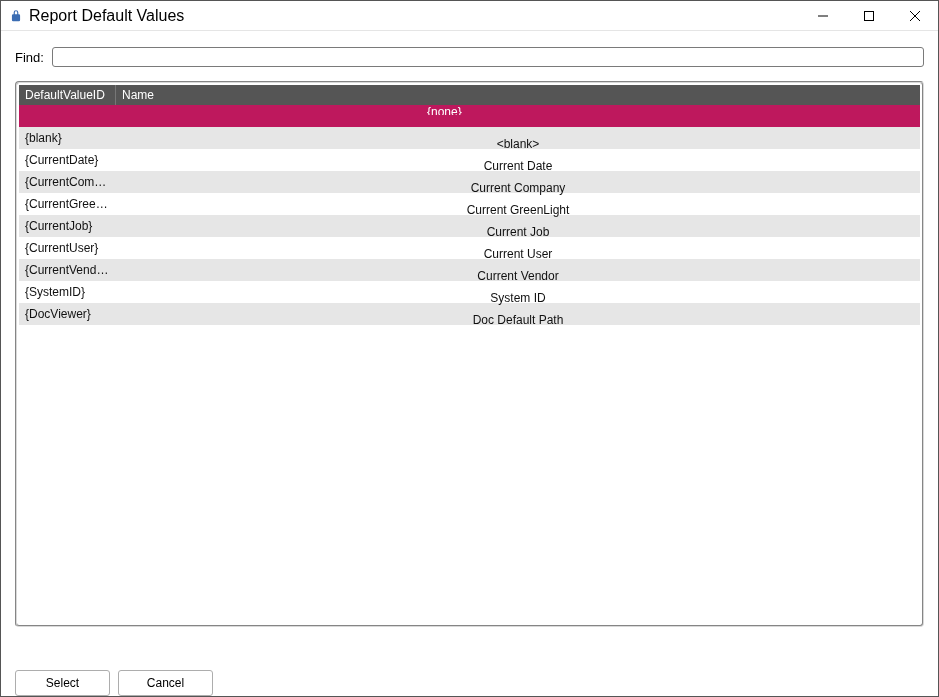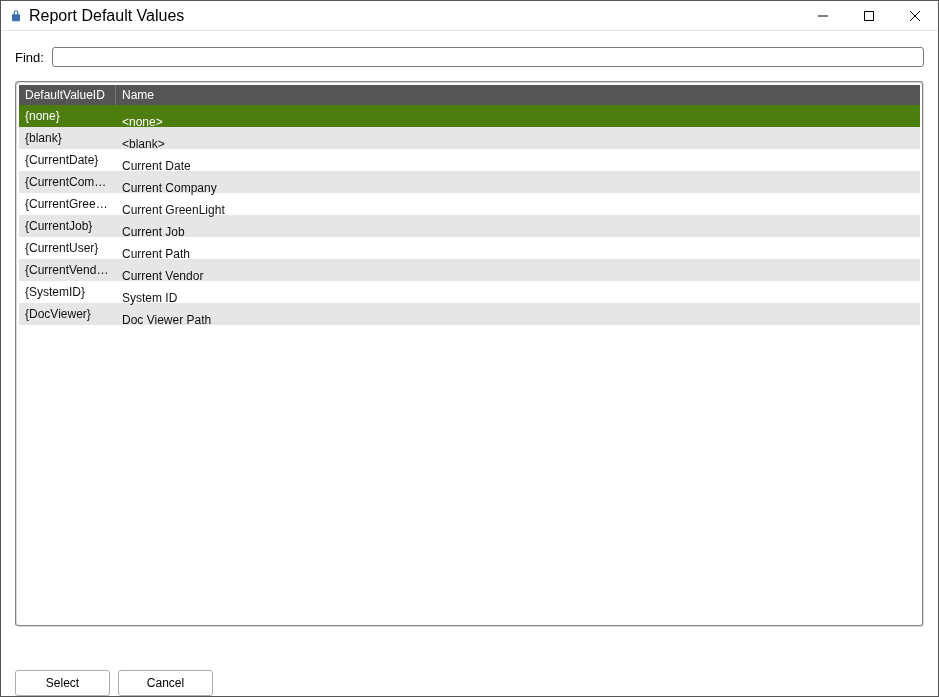--- a/index.html
+++ b/index.html
@@ -89,34 +89,35 @@
       align-items: stretch;
     }
     .gh-cell {
       display: flex;
       align-items: center;
       padding: 0 6px;
       border-right: 1px solid #777;
     }
     .gh-cell:last-child { border-right: none; flex:1; }
     .col-id { width: 97px; overflow:hidden; white-space:nowrap; text-overflow:ellipsis; }
-    .col-name { flex: 1; }
+    .col-name { flex: 1; text-align: center; }
     .grid-body {
       width: 100%;
     }
     .grid-row {
       display: flex;
       height: 22px;
       align-items: center;
       font-size: 12px;
       color: #111;
     }
     .grid-row.selected {
-      background: #4d7c0f;
+      background: #be185d;
       color: #ffffff;
+      flex-direction: column;
     }
     .grid-row.alt {
       background: #e6e6e6;
     }
     .grid-row .cell {
       padding: 0 6px;
       overflow: hidden;
       white-space: nowrap;
       text-overflow: ellipsis;
     }
@@ -202,33 +203,33 @@
           <div class="grid-row">
             <div class="cell col-id">{CurrentGreenLig...</div>
             <div class="cell col-name">Current GreenLight</div>
           </div>
           <div class="grid-row alt">
             <div class="cell col-id">{CurrentJob}</div>
             <div class="cell col-name">Current Job</div>
           </div>
           <div class="grid-row">
             <div class="cell col-id">{CurrentUser}</div>
-            <div class="cell col-name">Current Path</div>
+            <div class="cell col-name">Current User</div>
           </div>
           <div class="grid-row alt">
             <div class="cell col-id">{CurrentVendor}</div>
             <div class="cell col-name">Current Vendor</div>
           </div>
           <div class="grid-row">
             <div class="cell col-id">{SystemID}</div>
             <div class="cell col-name">System ID</div>
           </div>
           <div class="grid-row alt">
             <div class="cell col-id">{DocViewer}</div>
-            <div class="cell col-name">Doc Viewer Path</div>
+            <div class="cell col-name">Doc Default Path</div>
           </div>
         </div>
     </div>
   </div>
 
   <div class="footer">
     <button class="btn">Select</button>
     <button class="btn">Cancel</button>
   </div>
 </div>

